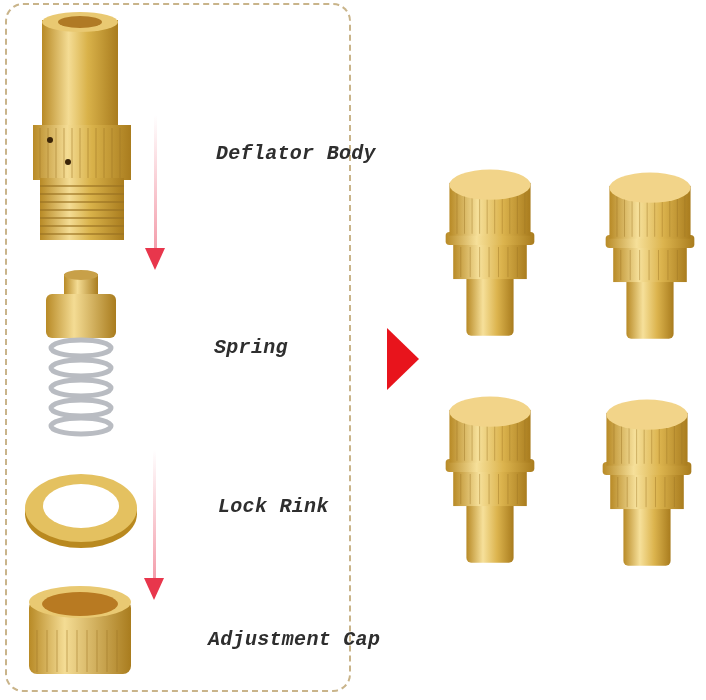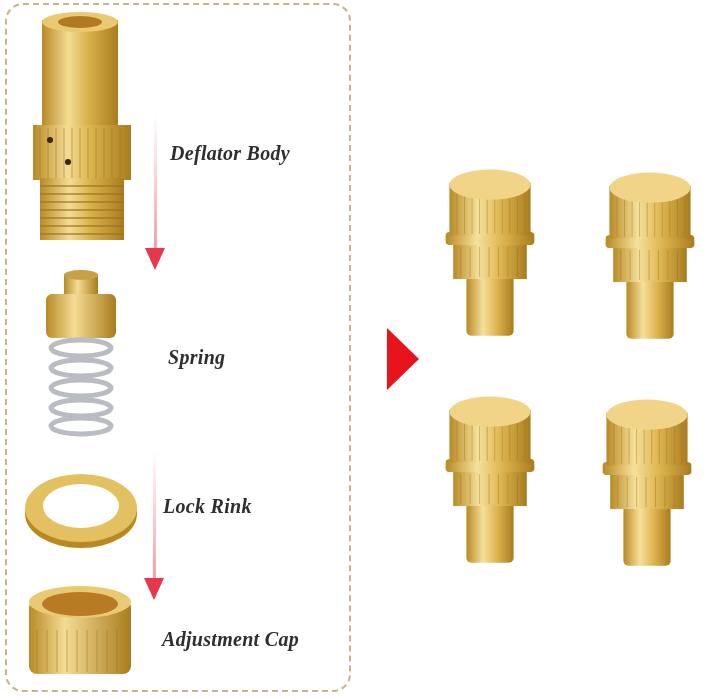--- a/index.html
+++ b/index.html
@@ -1,18 +1,18 @@
 <!DOCTYPE html>
 <html><head>
 <meta charset="utf-8">
 <style>
   html,body{margin:0;padding:0;background:#fff;}
   body{width:706px;height:700px;position:relative;overflow:hidden;font-family:"Liberation Sans",sans-serif;}
   .panel{position:absolute;left:5px;top:3px;width:346px;height:689px;border:2px dashed #c9b48a;border-radius:18px;box-sizing:border-box;}
-  .label{position:absolute;font-family:Liberation Serif, serif;font-style:italic;font-weight:bold;color:#2e2e2e;font-size:20px;letter-spacing:0.3px;white-space:nowrap;}
+  .label{position:absolute;font-family:Liberation Mono, monospace;font-style:italic;font-weight:bold;color:#2e2e2e;font-size:20px;letter-spacing:0.3px;white-space:nowrap;margin-left:46px;}
   .arrow{position:absolute;width:3px;}
   .arrow .shaft{position:absolute;left:0;top:0;width:3px;bottom:16px;background:linear-gradient(#fff,#f39aa8);}
   .arrow .head{position:absolute;left:-9px;bottom:0;width:0;height:0;border-left:10px solid transparent;border-right:10px solid transparent;border-top:22px solid #e8364c;}
   .part{position:absolute;}
   .play{position:absolute;left:387px;top:328px;width:0;height:0;border-top:31px solid transparent;border-bottom:31px solid transparent;border-left:32px solid #e8141c;}
   .valve{position:absolute;width:100px;height:180px;}
 </style>
 </head>
 <body>
 
@@ -75,28 +75,28 @@
   <ellipse cx="39" cy="7" rx="17" ry="5" fill="#c8a048"></ellipse>
   <rect x="4" y="26" width="70" height="44" rx="6" fill="url(#br2)"></rect>
   <g fill="none" stroke="#b9bcc2" stroke-width="5">
     <ellipse cx="39" cy="80" rx="30" ry="8"></ellipse>
       <ellipse cx="39" cy="100" rx="30" ry="8"></ellipse>
       <ellipse cx="39" cy="120" rx="30" ry="8"></ellipse>
       <ellipse cx="39" cy="140" rx="30" ry="8"></ellipse>
       <ellipse cx="39" cy="158" rx="30" ry="8"></ellipse>
   </g>
 </svg>
-<span class="label" style="left:168px;top:346px">Spring</span>
+<span class="label" style="left:168px;top:336px">Spring</span>
 
 <svg class="part" style="left:22px;top:470px" width="118" height="80" viewBox="0 0 118 80">
   <ellipse cx="59" cy="44" rx="56" ry="34" fill="#b9891f"></ellipse>
   <ellipse cx="59" cy="38" rx="56" ry="34" fill="#e4c160"></ellipse>
   <ellipse cx="59" cy="36" rx="38" ry="22" fill="#fff"></ellipse>
 </svg>
-<span class="label" style="left:163px;top:495px">Lock Rink</span>
+<span class="label" style="left:172px;top:495px">Lock Rink</span>
 <div class="arrow" style="left:153px;top:450px;height:150px">
     <div class="shaft"></div>
     <div class="head"></div>
   </div>
 
 <svg class="part" style="left:25px;top:580px" width="110" height="100" viewBox="0 0 110 100">
   <defs>
     <linearGradient id="br3" x1="0" x2="1">
         <stop offset="0" stop-color="#b88a26"></stop>
         <stop offset=".35" stop-color="#f4dc94"></stop>

